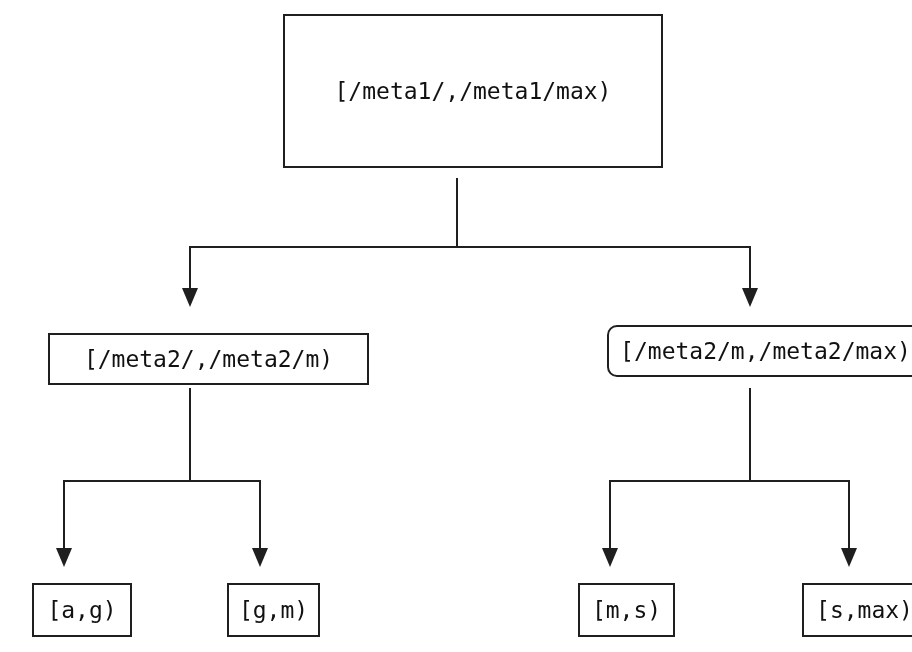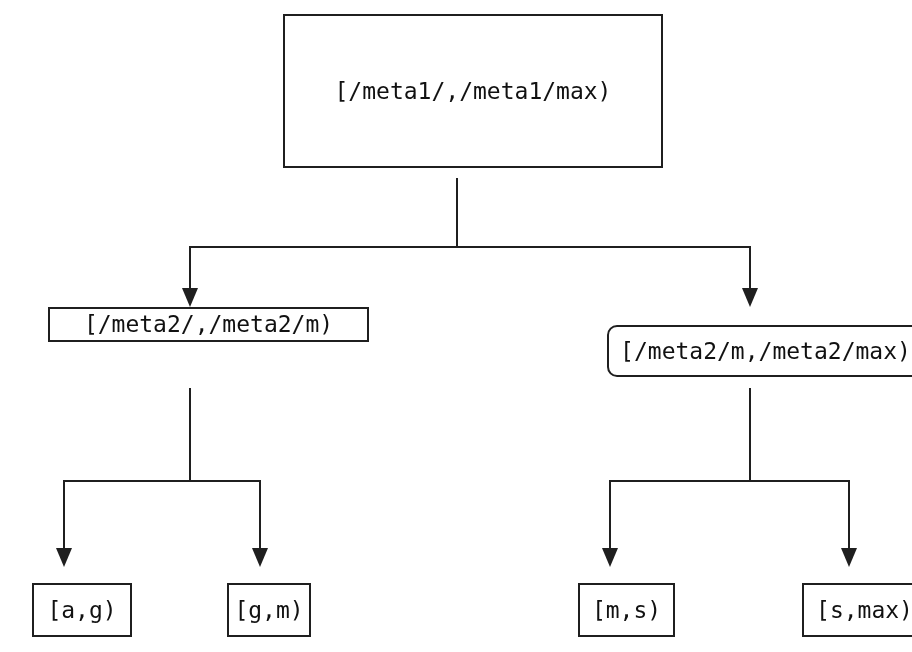--- a/index.html
+++ b/index.html
@@ -43,24 +43,24 @@
     color: var(--text);
     font-size: 23px;
     line-height: 1;
     display: flex;
     align-items: center;
     justify-content: center;
     white-space: pre;
     margin-left: 24px;
   }
   .node-root      { left: 259px; top: 14px;  width: 380px; height: 154px; }
-  .node-meta2-low { left: 24px;  top: 307px; width: 321px; height: 35px; }
+  .node-meta2-low { left: 24px;  top: 333px; width: 321px; height: 52px; }
   .node-meta2-high{ left: 583px; top: 325px; width: 317px; height: 52px; border-radius: 10px; }
   .node-leaf-ag   { left: 8px;   top: 583px; width: 100px; height: 54px; }
-  .node-leaf-gm   { left: 203px; top: 583px; width: 84px; height: 54px; }
+  .node-leaf-gm   { left: 203px; top: 583px; width: 93px; height: 54px; }
   .node-leaf-ms   { left: 554px; top: 583px; width: 97px;  height: 54px; }
   .node-leaf-smax { left: 778px; top: 583px; width: 125px; height: 54px; }
 </style>
 </head>
 <body>
 
 <div class="canvas">
 
   <svg class="connectors" viewBox="0 0 912 652" xmlns="http://www.w3.org/2000/svg">
 

